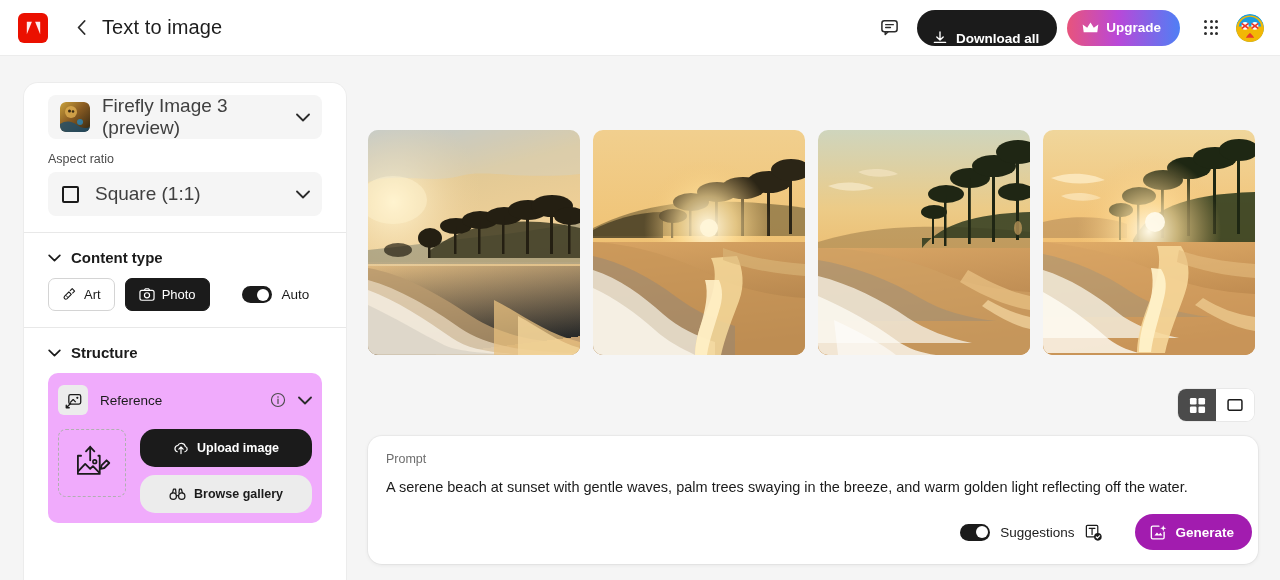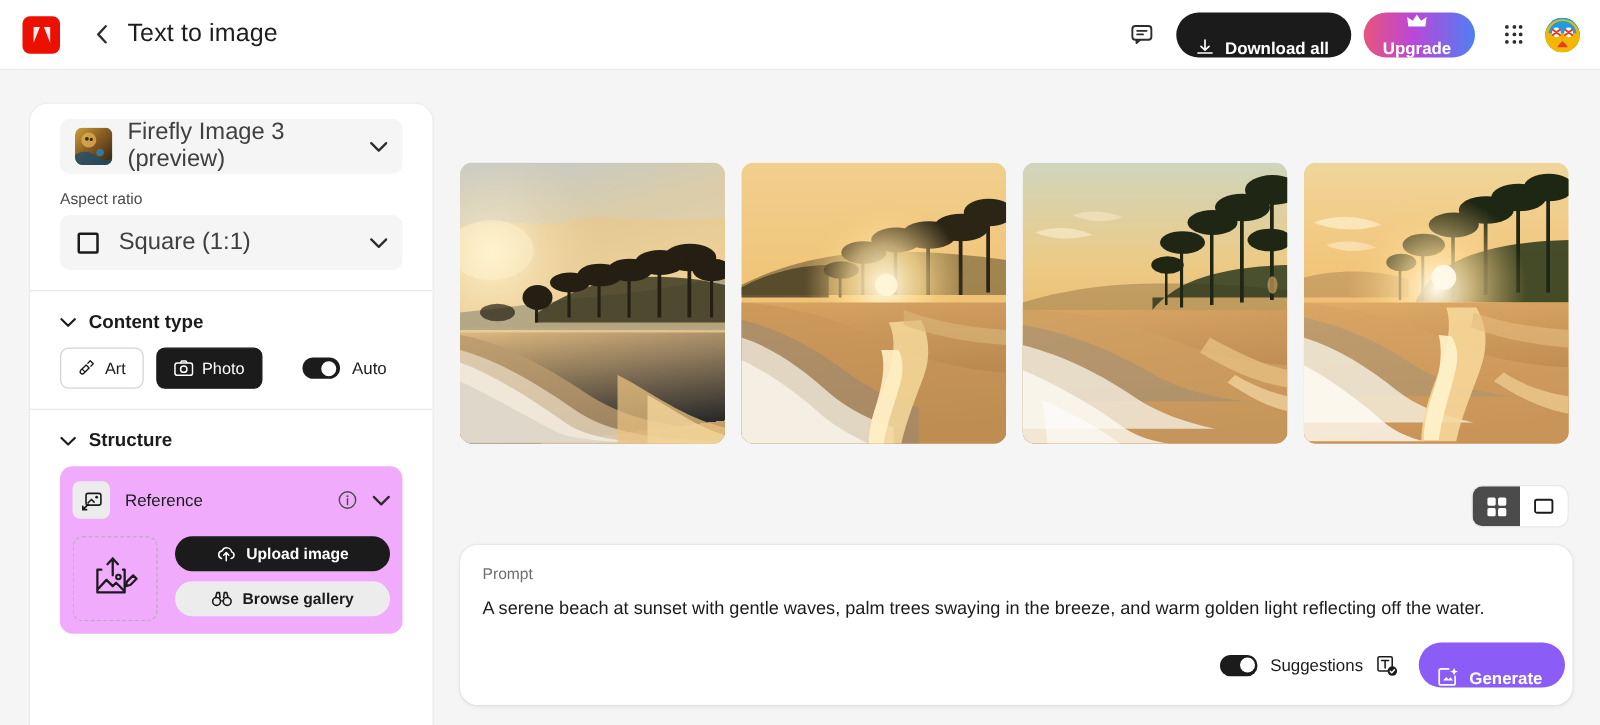--- a/index.html
+++ b/index.html
@@ -48,21 +48,20 @@
     display: flex; align-items: flex-end; gap: 8px; padding: 0 18px 0 15px;
     font-size: 13.5px; font-weight: bold; border: none; cursor: pointer;
     margin-left: 10px;
   }
   .btn-upgrade {
     height: 36px; border-radius: 20px; color: #fff;
     background: linear-gradient(90deg, #e8547c 0%, #b948d8 45%, #4f7ff5 100%);
     display: flex; align-items: center; gap: 7px; padding: 0 19px 0 15px;
     font-size: 13.5px; font-weight: bold; border: none; cursor: pointer;
     margin-left: 10px;
-    flex-direction: column;
   }
   .grid-dots { display: grid; grid-template-columns: repeat(3, 3px); gap: 2.6px; }
   .grid-dots i { width: 3px; height: 3px; background: #2c2c2c; border-radius: 50%; display: block; }
   .avatar {
     width: 28px; height: 28px; border-radius: 50%; margin-left: 8px; cursor: pointer;
     overflow: hidden; flex: none;
   }
 
   
   .sidebar {
@@ -120,21 +119,21 @@
   }
   .ref-title { font-size: 13.5px; margin-left: 12px; color: #1b1b1b; }
   .ref-actions { margin-left: auto; display: flex; align-items: center; gap: 12px; }
   .ref-body { display: flex; gap: 14px; margin-top: 12px; align-items: flex-start; }
   .drop-zone {
     width: 68px; height: 68px; border: 1.5px dashed #b0b0b0; border-radius: 8px;
     display: flex; align-items: center; justify-content: center; flex: none; cursor: pointer;
   }
   .ref-btns { display: flex; flex-direction: column; gap: 8px; flex: 1; }
   .pill {
-    height: 28px; border-radius: 15px; display: flex; align-items: center;
+    height: 38px; border-radius: 15px; display: flex; align-items: center;
     justify-content: center; gap: 8px; font-size: 12.5px; font-weight: bold; cursor: pointer;
     border: none;
   }
   .pill.dark { background: #1b1b1b; color: #fff; }
   .pill.light { background: #ececec; color: #1b1b1b; }
 
   
   .results {
     position: absolute; left: 368px; top: 130px;
     display: flex; gap: 13px;
@@ -167,24 +166,24 @@
   .prompt-text {
     font-size: 14.5px; color: #1b1b1b; margin-top: 12px; line-height: 1.35;
     outline: none;
   }
   .prompt-actions {
     position: absolute; right: 6px; bottom: 14px;
     display: flex; align-items: center; gap: 10px;
   }
   .sugg-label { font-size: 13.5px; color: #1b1b1b; }
   .btn-generate {
-    height: 36px; border-radius: 20px; background: #8b5cf6; color: #fff;
-    display: flex; align-items: flex-end; gap: 8px; padding: 0 18px 0 15px;
+    height: 36px; border-radius: 20px; background: #a21caf; color: #fff;
+    display: flex; align-items: center; gap: 8px; padding: 0 18px 0 15px;
     font-size: 13.5px; font-weight: bold; border: none; cursor: pointer;
-    margin-left: 6px;
+    margin-left: 22px;
   }
 </style>
 </head>
 <body>
 
 <div id="app">
 
   <div class="header">
     <div class="adobe-logo">
       <svg width="17" height="16" viewBox="0 0 24 24" aria-hidden="true">

